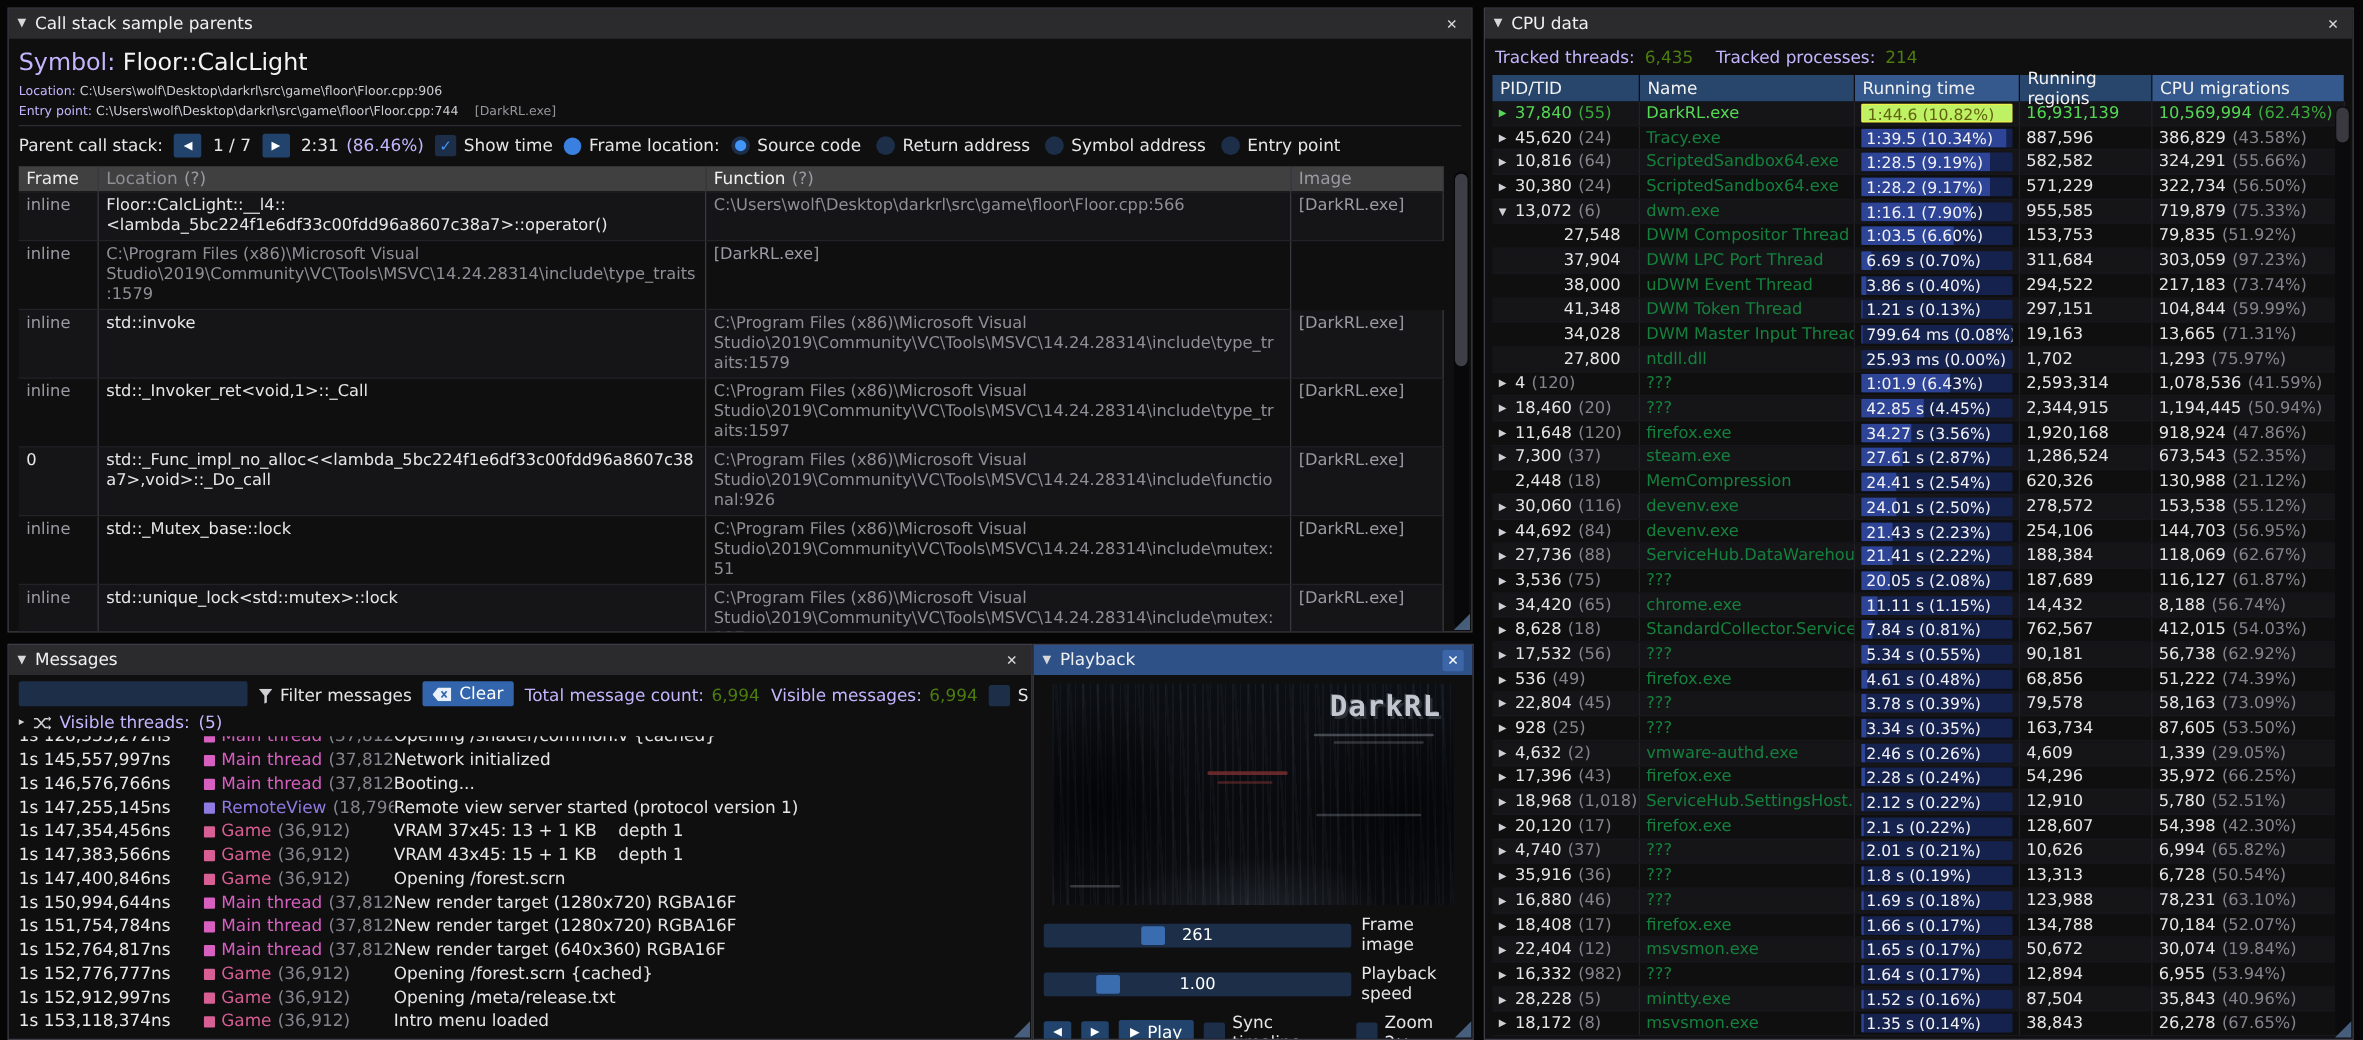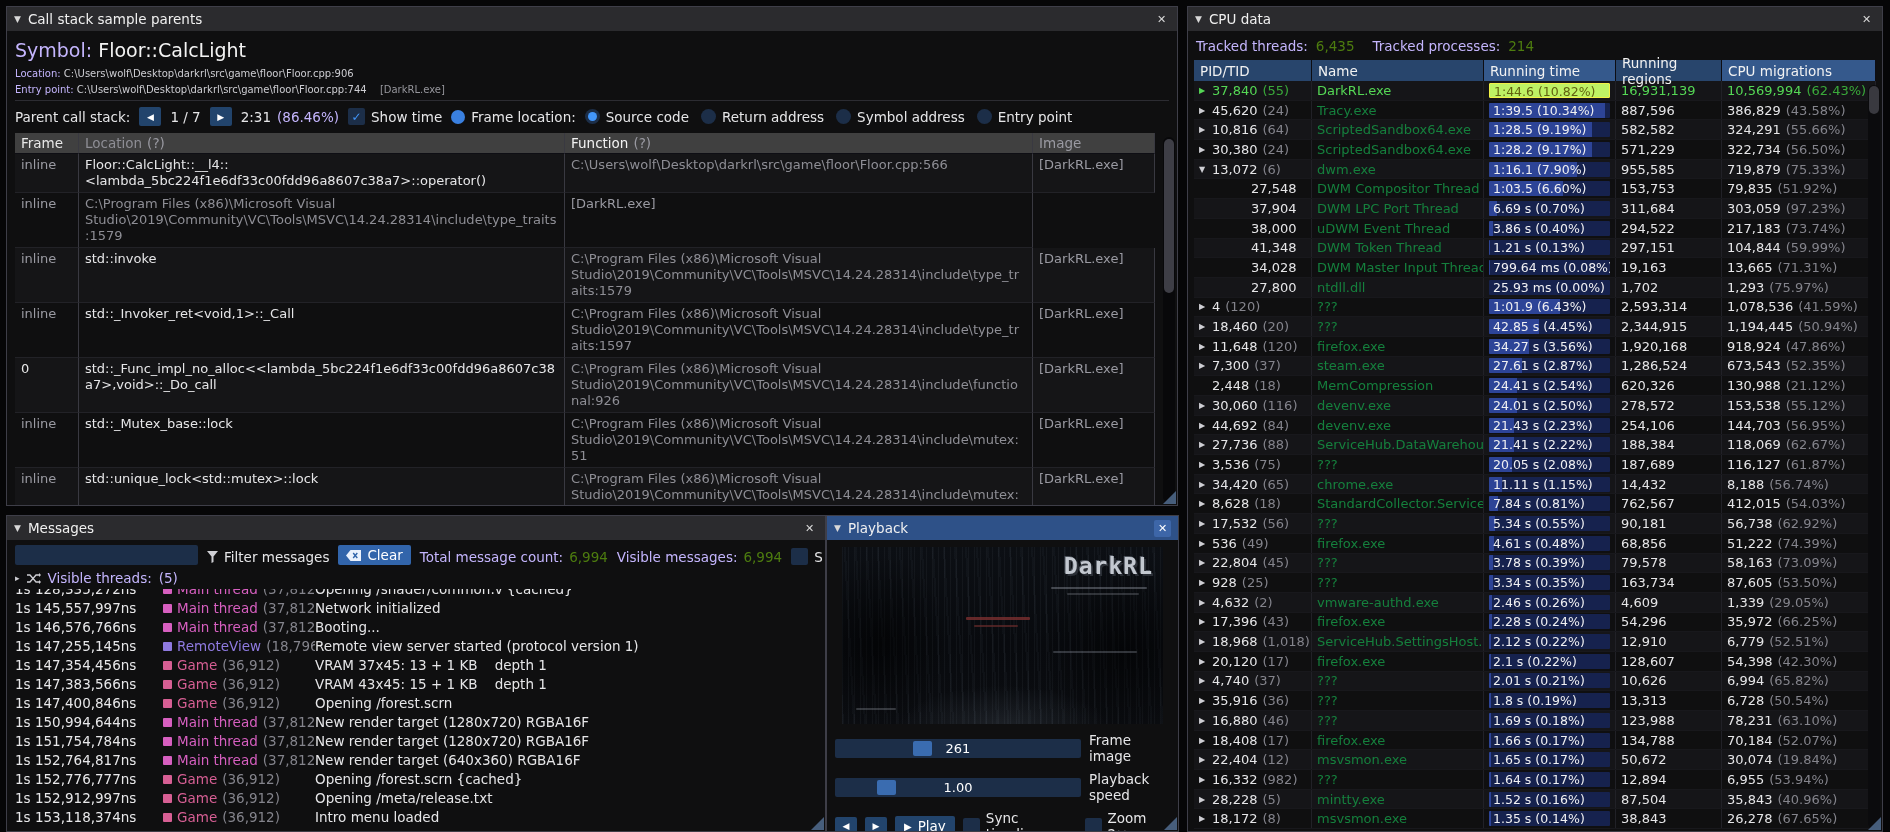--- a/index.html
+++ b/index.html
@@ -1028,21 +1028,21 @@
           </div>
           <div class="td c-name">ServiceHub.SettingsHost.ex</div>
           <div class="td c-time">
             <div class="bar">
               <div class="fill" style="width: 2%;"></div>
               <div class="btext">2.12 s (0.22%)</div>
             </div>
           </div>
           <div class="td c-reg">12,910</div>
           <div class="td c-mig">
-            <span class="migv">6,779</span>
+            <span class="migv">5,780</span>
             <span class="pct">(52.51%)</span>
           </div>
         </div>
         <div class="cpu-row">
           <div class="td c-pid">
             <span class="arrow">▶</span>
             <span class="pidv">20,120</span>
             <span class="cnt">(17)</span>
           </div>
           <div class="td c-name">firefox.exe</div>

